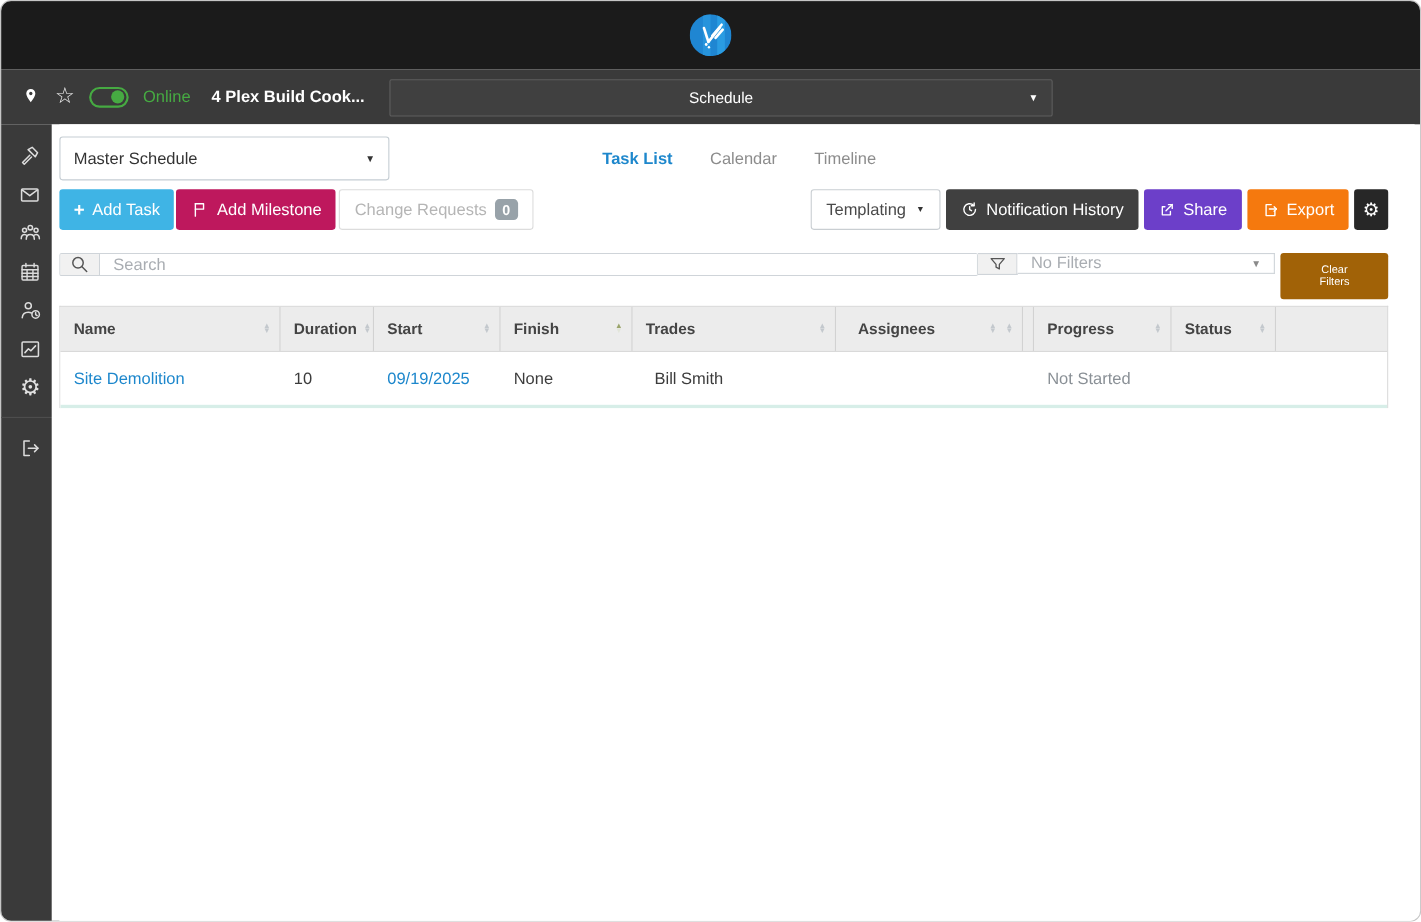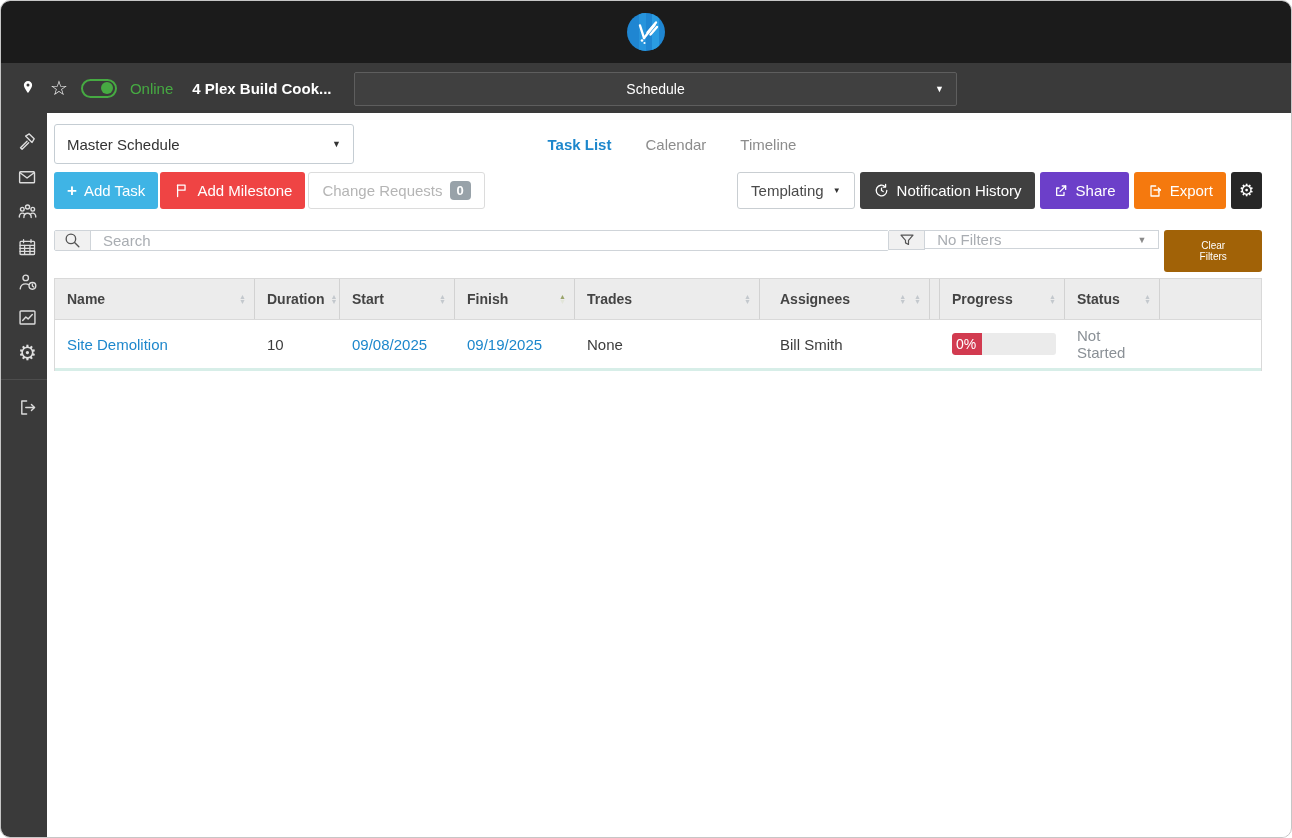--- a/index.html
+++ b/index.html
@@ -40,21 +40,21 @@
   .select-box .car { margin-left:auto; font-size:9px; color:#333; }
   .tabs { position:absolute; left:0; right:0; top:0; height:40px; display:flex; gap:34px;
           align-items:center; justify-content:center; pointer-events:none;padding-left:28px; }
   .tab { font-size:15px; color:#8c8c8c; pointer-events:auto; cursor:pointer; }
   .tab.active { color:#1d87cc; font-weight:bold; }
 
   .row2 { margin-top:8px; display:flex; align-items:center; }
   .btn { height:37px; border-radius:3px; border:none; display:inline-flex; align-items:center;
          gap:7px; padding:0 13px; font-size:15px; font-family:inherit; cursor:pointer; }
   .btn-addtask { background:#3fb4e5; color:#fff; }
-  .btn-milestone { background:#ef4444; color:#fff; margin-left:2px;justify-content:flex-end; }
+  .btn-milestone { background:#be185d; color:#fff; margin-left:2px;justify-content:flex-end; }
   .btn-cr { background:#fff; border:1px solid #dcdcdc; color:#b5b5b5; margin-left:3px; cursor:default; }
   .badge { background:#98a2a9; color:#fff; font-size:13px; font-weight:bold; border-radius:4px; padding:2px 7px; }
   .right-group { margin-left:auto; display:flex; align-items:center; gap:5px; }
   .btn-templating { background:#fff; border:1px solid #c9ced2; color:#4a4a4a; gap:9px; }
   .btn-templating .car { font-size:8px; color:#333; }
   .btn-slate { background:#404040; color:#fff; }
   .btn-purple { background:#6c3fc9; color:#fff; }
   .btn-orange { background:#f5790e; color:#fff; }
   .btn-gear { background:#272727; color:#fff; width:31px; padding:0; justify-content:center; font-size:17px; }
   .plus { font-size:17px; font-weight:bold; line-height:1; }
@@ -363,23 +363,20 @@
         </div>
         <div class="th"></div>
       </div>
 
       <div class="grid trow">
         <div class="td">
           <span class="link">Site Demolition</span>
         </div>
         <div class="td">10</div>
         <div class="td">
-          <span class="link">09/08/2025</span>
-        </div>
-        <div class="td">
           <span class="link">09/19/2025</span>
         </div>
         <div class="td">None</div>
         <div class="td assg">Bill Smith</div>
         <div class="td" style="padding:0;"></div>
         <div class="td">
           <div class="pbar">
             <span class="pfill">0%</span>
           </div>
         </div>

